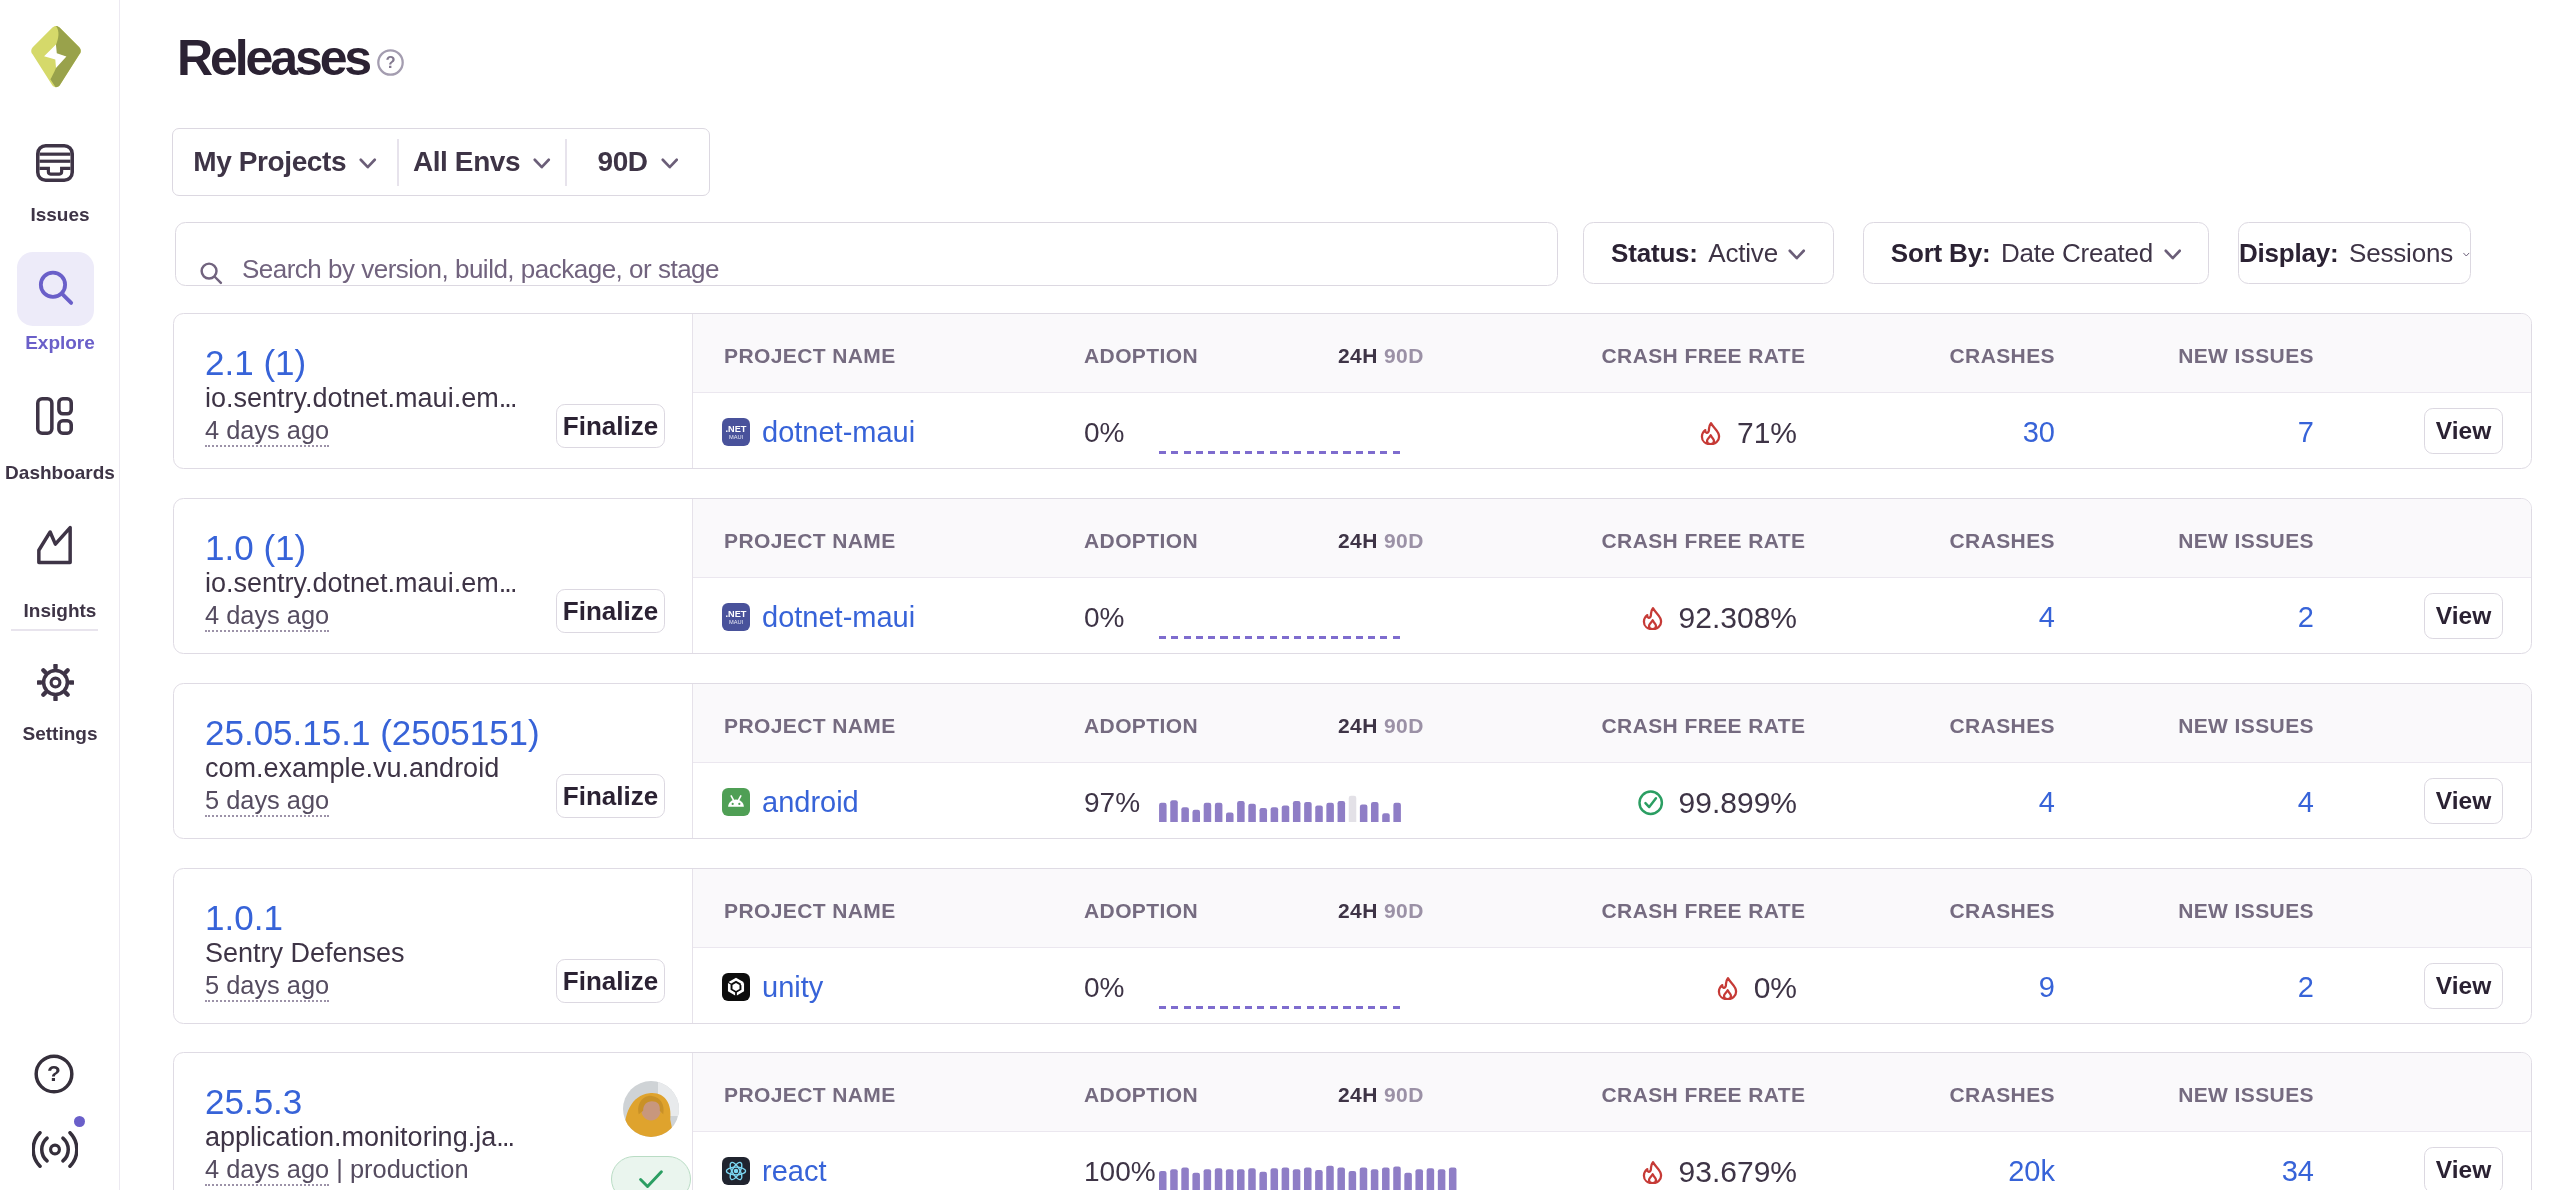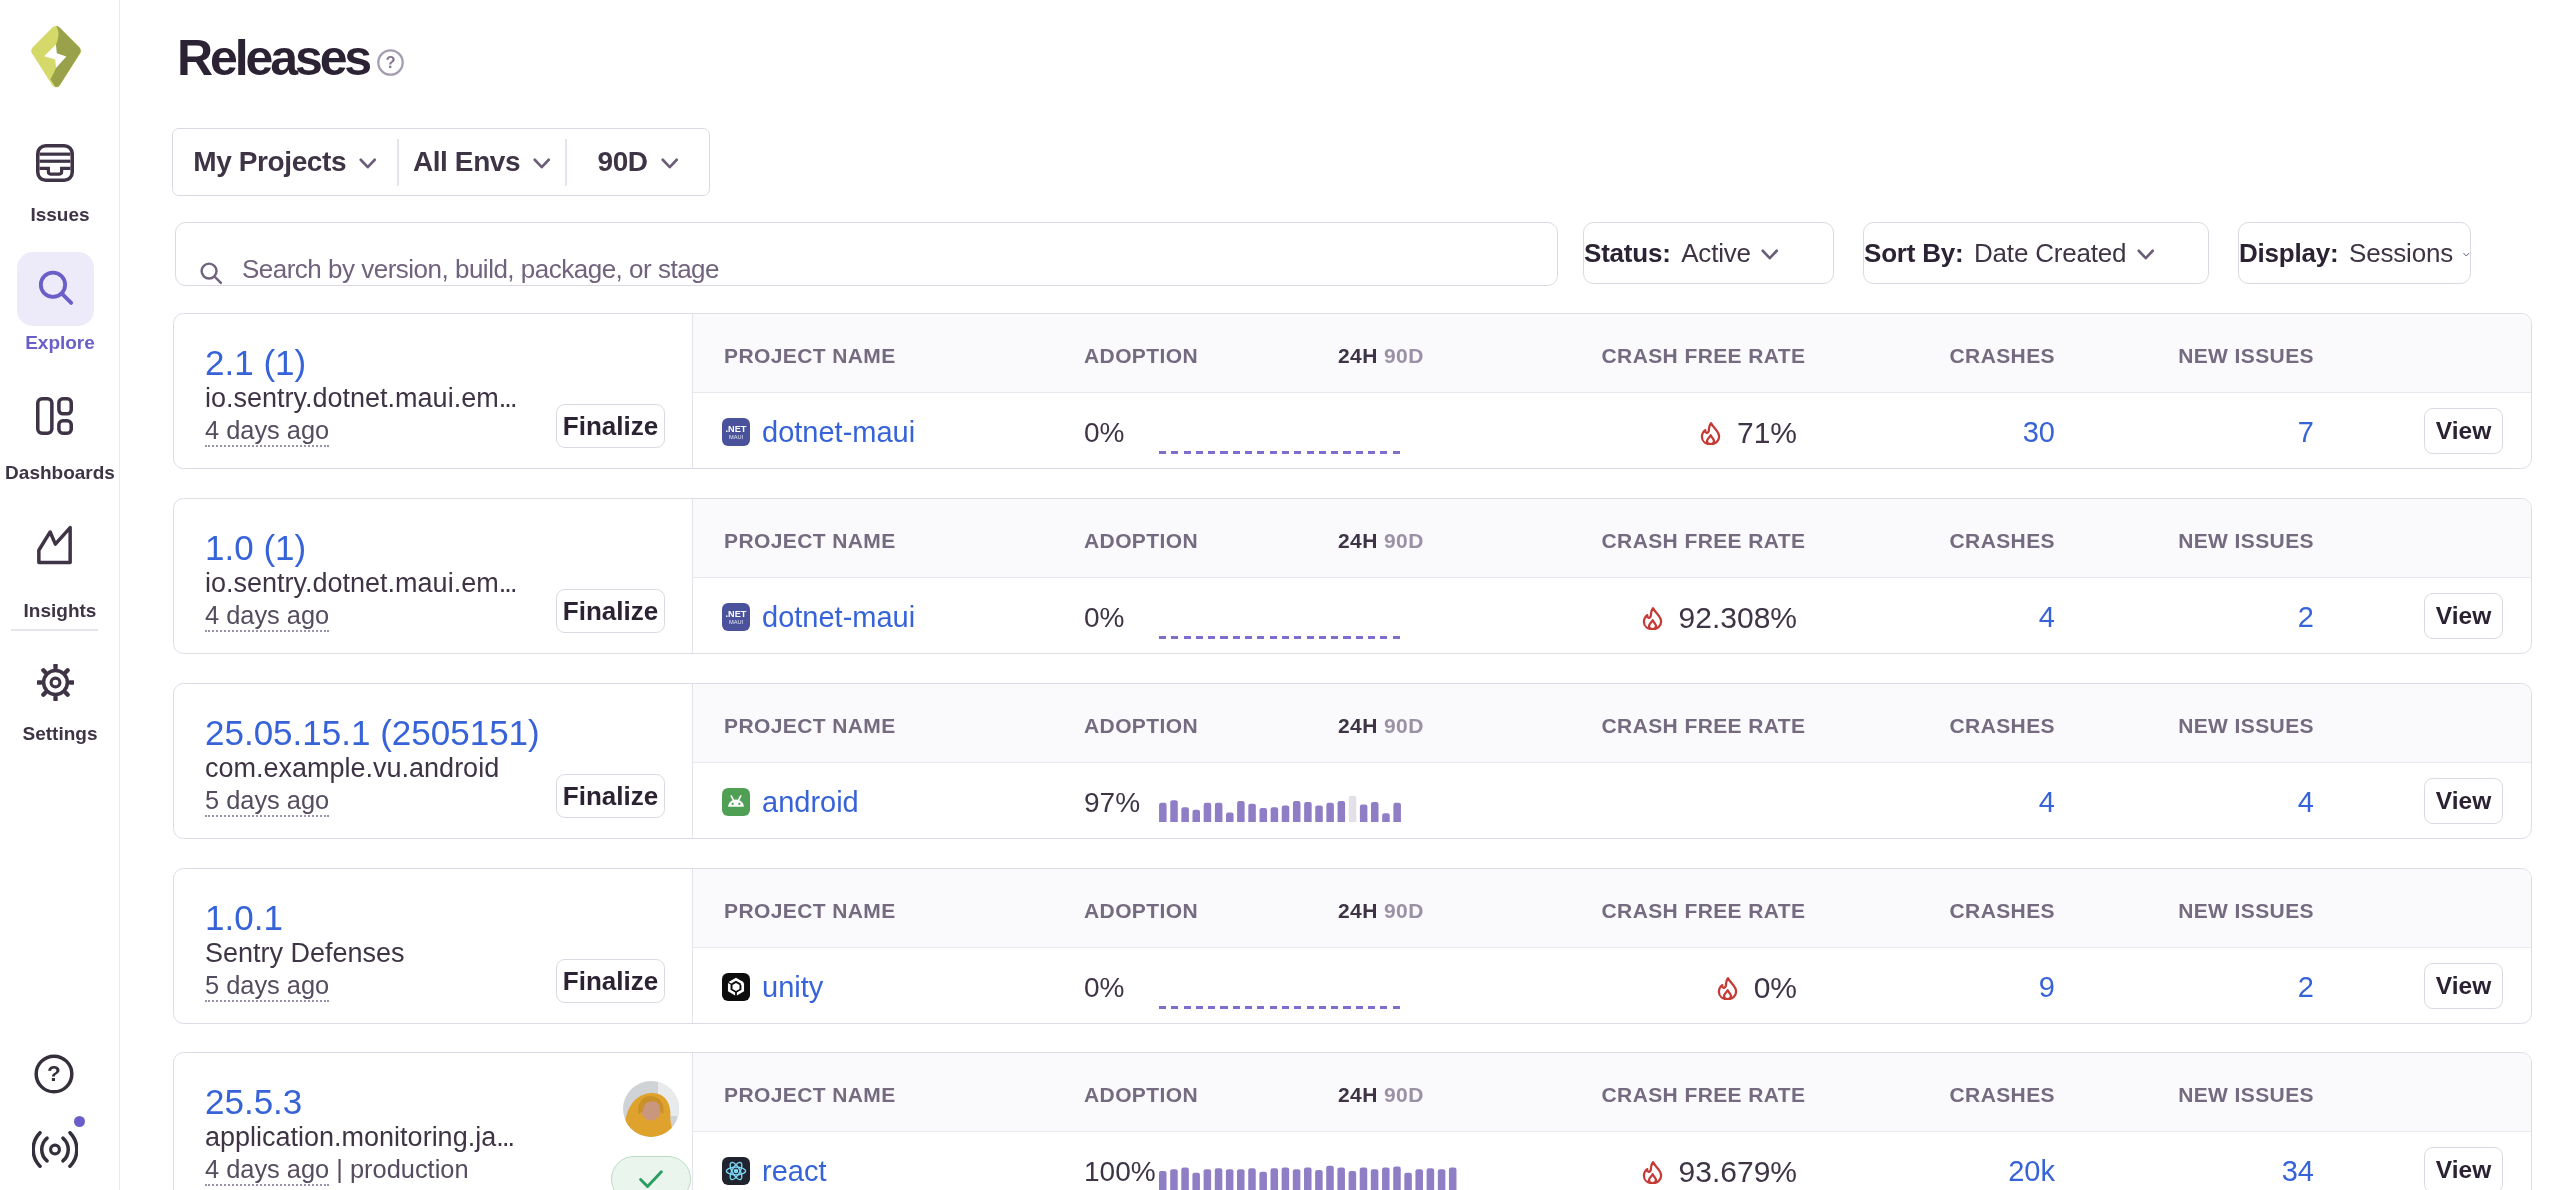--- a/index.html
+++ b/index.html
@@ -8,21 +8,21 @@
 
 #side{position:absolute;left:0;top:0;width:120px;height:1191px;border-right:1.8px solid #ece9f1;background:#fff}
 .navlab{position:absolute;width:120px;text-align:center;font-size:19px;font-weight:700;color:#3e3446;letter-spacing:0px}
 
 #title{position:absolute;left:177px;top:29px;font-size:50px;font-weight:700;color:#2b2233;letter-spacing:-3.1px}
 .fbar{position:absolute;left:172px;top:128px;width:538px;height:68px;border:1.8px solid #dcd8e1;border-radius:7px;display:flex;align-items:center}
 .fcell{display:flex;align-items:center;justify-content:center;gap:13px;font-size:28px;font-weight:700;color:#3e3446;height:100%;letter-spacing:-0.4px}
 .fdiv{width:1.8px;height:47px;background:#e7e3ec}
 .searchbox{position:absolute;left:175px;top:222px;width:1383px;height:64px;border:1.8px solid #dcd8e1;border-radius:10.5px;display:flex;align-items:flex-end;padding-left:23px;gap:18.4px}
 .searchbox span{font-size:26px;color:#71637e;letter-spacing:-0.5px}
-.drop{position:absolute;top:222px;height:62px;border:1.8px solid #dcd8e1;border-radius:10.5px;display:flex;align-items:center;justify-content:flex-start;gap:10.5px;font-size:26px;color:#3e3446;letter-spacing:-0.2px}
+.drop{position:absolute;top:222px;height:62px;border:1.8px solid #dcd8e1;border-radius:10.5px;display:flex;align-items:center;justify-content:center;gap:10.5px;font-size:26px;color:#3e3446;letter-spacing:-0.2px}
 .drop b{color:#2b2233;font-weight:700}
 
 .card{position:absolute;left:173px;width:2359px;height:156px;border:1.8px solid #dfdbe4;border-radius:10.5px;background:#fff;overflow:hidden}
 .lpan{position:absolute;left:0;top:0;width:519px;height:100%;border-right:1.8px solid #e6e2ea}
 .vtitle{position:absolute;left:31px;top:29px;font-size:35px;color:#3763d8;white-space:nowrap}
 .pkg{position:absolute;left:31px;top:69px;font-size:27px;color:#3e3446;white-space:nowrap;max-width:455px;overflow:hidden}
 .ago{position:absolute;left:31px;top:102px;font-size:25.4px;color:#554c60;white-space:nowrap}
 .ago u{text-decoration:none;border-bottom:2.6px dotted #9c92a8;padding-bottom:0.9px}
 .finbtn{position:absolute;left:382px;top:90px;width:109px;height:44px;border:1.8px solid #dcd8e1;border-radius:8.8px;display:flex;align-items:center;justify-content:center;font-size:26px;font-weight:700;color:#2b2233;background:#fff}
 .rhead{position:absolute;left:519px;top:0;right:0;height:79px;background:#faf9fb;border-bottom:1.8px solid #ebe7ef}
@@ -235,20 +235,27 @@
           <rect x="165.8" y="9.0" width="8.6" height="27" rx="2.5" fill="#8f7ec6"></rect>
           <rect x="178.5" y="13.0" width="8.6" height="23" rx="2.5" fill="#8f7ec6"></rect>
           <rect x="191.2" y="10.0" width="8.6" height="26" rx="2.5" fill="#8f7ec6"></rect>
           <rect x="204.0" y="8.0" width="8.6" height="28" rx="2.5" fill="#8f7ec6"></rect>
           <rect x="216.8" y="2.0" width="8.6" height="34" rx="2.5" fill="#e3e1e7"></rect>
           <rect x="229.5" y="12.0" width="8.6" height="24" rx="2.5" fill="#8f7ec6"></rect>
           <rect x="242.2" y="9.0" width="8.6" height="27" rx="2.5" fill="#8f7ec6"></rect>
           <rect x="255.0" y="22.0" width="8.6" height="14" rx="2.5" fill="#8f7ec6"></rect>
           <rect x="267.8" y="10.0" width="8.6" height="26" rx="2.5" fill="#8f7ec6"></rect>
         </svg>
+  <div class="cfr">
+          <svg width="25.4" height="25.4" viewBox="0 0 29 29" style="flex:none">
+<circle cx="14.5" cy="14.5" r="12.8" fill="none" stroke="#2b9e62" stroke-width="2.8"></circle>
+<polyline points="8.5,15 12.8,19.5 20.5,9.5" fill="none" stroke="#2b9e62" stroke-width="2.8" stroke-linecap="round" stroke-linejoin="round"></polyline>
+</svg>
+          <span>99.899%</span>
+        </div>
   <div class="num" style="left:1706px;top:102px">4</div>
   <div class="num" style="left:1965px;top:102px">4</div>
   <div class="viewbtn">View</div>
 </div>
 <div class="card" style="top:868px">
   <div class="lpan">
     <div class="vtitle">1.0.1</div>
     <div class="pkg">Sentry Defenses</div>
     <div class="ago"><u>5 days ago</u></div>
     <div class="finbtn">Finalize</div>

